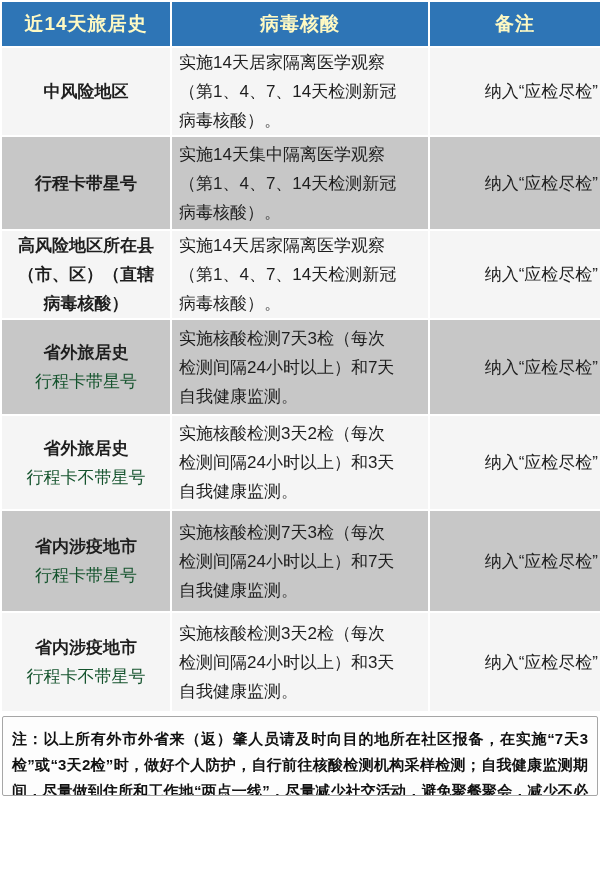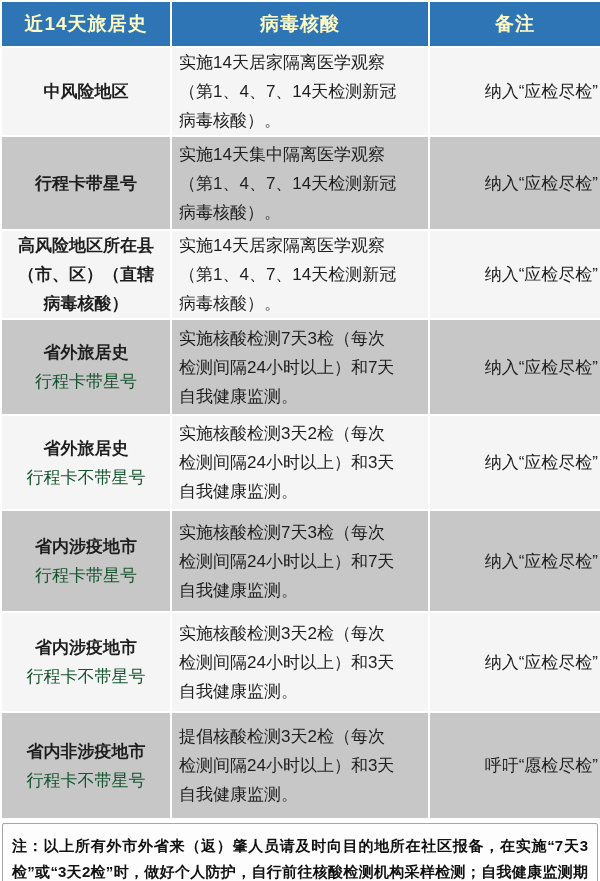--- a/index.html
+++ b/index.html
@@ -146,24 +146,17 @@
 自我健康监测。</td>
         <td class="remark">纳入“应检尽检”</td>
       </tr>
       <tr>
         <td class="history"><span class="main">省内涉疫地市</span><span class="sub">行程卡不带星号</span></td>
         <td class="measure">实施核酸检测3天2检（每次
 检测间隔24小时以上）和3天
 自我健康监测。</td>
         <td class="remark">纳入“应检尽检”</td>
       </tr>
-      <tr>
-        <td class="history"><span class="main">省内非涉疫地市</span><span class="sub">行程卡不带星号</span></td>
-        <td class="measure">提倡核酸检测3天2检（每次
-检测间隔24小时以上）和3天
-自我健康监测。</td>
-        <td class="remark">呼吁“愿检尽检”</td>
-      </tr>
     </tbody>
   </table>
 
   <div class="footnote">注：以上所有外市外省来（返）肇人员请及时向目的地所在社区报备，在实施“7天3检”或“3天2检”时，做好个人防护，自行前往核酸检测机构采样检测；自我健康监测期间，尽量做到住所和工作地“两点一线”，尽量减少社交活动，避免聚餐聚会，减少不必要出行。</div>
 </div>
 
 </body></html>

